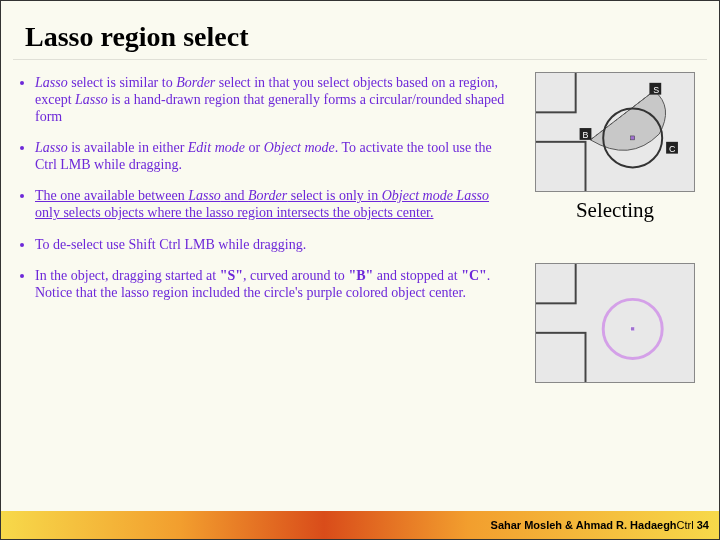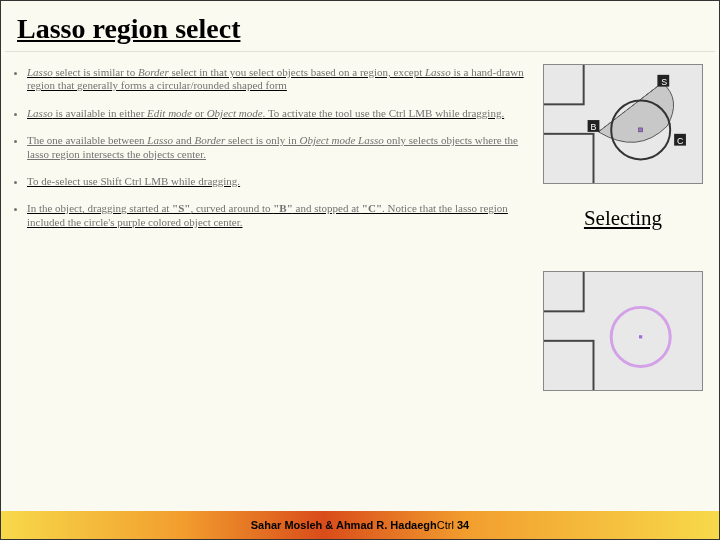--- a/index.html
+++ b/index.html
@@ -9,46 +9,45 @@
     font-family: "Times New Roman", serif;
     background: #fafaf0;
     position: relative;
     overflow: hidden;
     border: 1px solid #333;
   }
   .slide {
     width: 100%;
     height: 100%;
     position: relative;
-    padding: 4px;
-    text-decoration: underline;
+    padding: 12px;
   }
   .title {
     font-size: 28px;
     font-weight: bold;
     color: #000;
     padding: 8px 12px 6px 12px;
     border-bottom: 1px solid rgba(0,0,0,0.1);
   }
   .content-area {
     display: flex;
     flex-direction: row;
     padding: 8px 8px 0 8px;
     gap: 8px;
   }
   .bullets {
     flex: 1;
     padding: 6px 2px 0 14px;
   }
   .bullets li {
     list-style: disc;
-    font-size: 11px;
+    font-size: 14px;
     line-height: 1.22;
     margin-bottom: 14px;
-    color: #737373;
+    color: #6d28d9;
     padding-right: 4px;
   }
   .bullets li .it { font-style: italic; }
   .bullets li .ul { text-decoration: underline; }
   .bullets li .bd { font-weight: bold; }
   .rightcol {
     width: 168px;
     display: flex;
     flex-direction: column;
     align-items: center;
@@ -61,31 +60,31 @@
     background: #e6e6e6;
     border: 1px solid #888;
     position: relative;
   }
   .figure svg { width: 100%; height: 100%; display: block; }
   .caption {
     font-size: 21px;
     font-family: "Times New Roman", serif;
     color: #000;
     text-align: center;
-    margin-top: 16px;
+    margin-top: 0;
     margin-bottom: 34px;
   }
   .footer {
     position: absolute;
     left: 0; right: 0; bottom: 0;
     height: 28px;
     background: linear-gradient(90deg,#f7d94a 0%, #f29e2e 25%, #d94c1a 45%, #f29e2e 65%, #f7d94a 100%);
     display: flex;
     align-items: center;
-    justify-content: center;
+    justify-content: flex-end;
     padding: 0 10px;
     font-family: Arial, sans-serif;
     font-size: 11px;
     font-weight: bold;
     color: #000;
   }
   .footer .left, .footer .center, .footer .right { white-space: nowrap; }
   .footer .center { position: absolute; left: 50%; transform: translateX(-50%); }
   .footer .right { font-weight: normal; }
   .footer .right .pg { font-weight: bold; }

